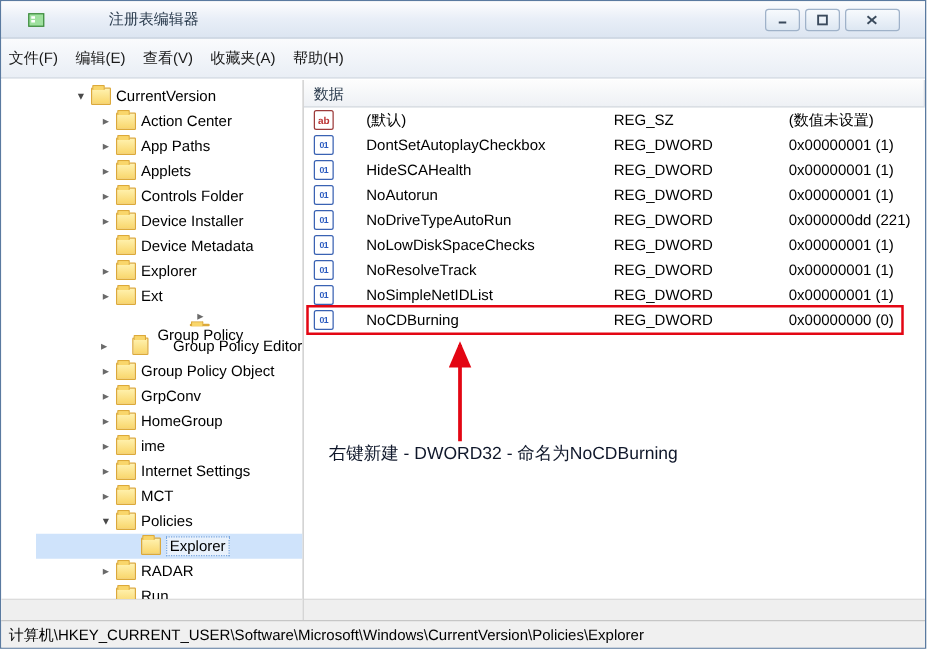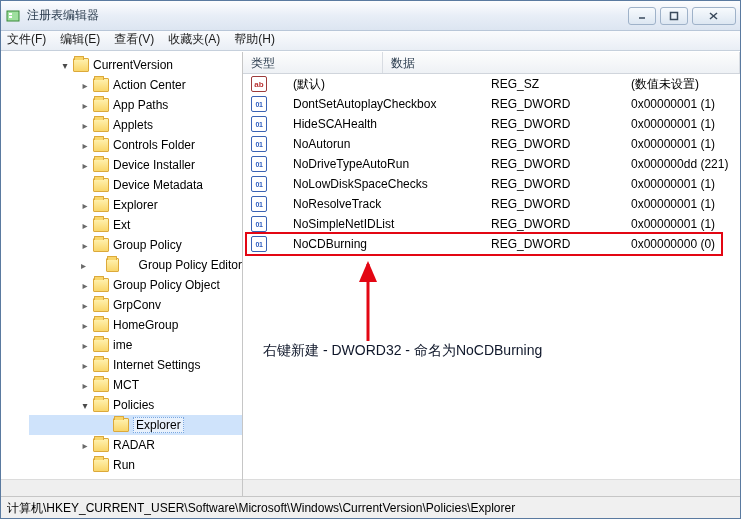--- a/index.html
+++ b/index.html
@@ -1,24 +1,24 @@
 <!DOCTYPE html>
 <html><head>
 <meta charset="utf-8">
 <style>
 * { margin: 0; padding: 0; box-sizing: border-box; font-family: "Microsoft YaHei", "Segoe UI", Tahoma, sans-serif; font-size: 12px; }
 body { background: #fff; width: 743px; height: 521px; overflow: hidden; }
 .window { width: 741px; height: 519px; border: 1px solid #5a7aa0; background: #f0f0f0; display: flex; flex-direction: column; }
-.titlebar { height: 30px; background: linear-gradient(to bottom, #fdfdfe, #e8eef7 50%, #dce5f1); display: flex; align-items: center; padding: 0 4px; border-bottom: 1px solid #b8c6d8; }
+.titlebar { height: 30px; background: linear-gradient(to bottom, #fdfdfe, #e8eef7 50%, #dce5f1); display: flex; align-items: center; padding: 0 20px; border-bottom: 1px solid #b8c6d8; gap: 44px; }
 .titlebar .icon { width: 16px; height: 16px; margin-right: 6px; }
 .titlebar .title { flex: 1; color: #2a3b4d; }
 .titlebar .winbtns { display: flex; gap: 4px; }
 .winbtn { width: 28px; height: 18px; border: 1px solid #9fb2c9; border-radius: 3px; background: linear-gradient(#f7fafd,#dde7f2); display: flex; align-items: center; justify-content: center; color: #3a4a5c; cursor: default; }
 .winbtn.close { width: 44px; }
-.menubar { height: 20px; background: linear-gradient(to bottom,#fafbfd,#e9eef5); border-bottom: 1px solid #c6d0dc; display: flex; padding: 0 6px; gap: 14px; }
+.menubar { height: 32px; background: linear-gradient(to bottom,#fafbfd,#e9eef5); border-bottom: 1px solid #c6d0dc; display: flex; align-items: center; padding: 0 6px; gap: 14px; }
 .menubar span { color: #1a1a1a; cursor: default; }
 .body { flex: 1; display: flex; border-top: 1px solid #fff; background: #fff; min-height: 0; }
 .treepane { width: 242px; border-right: 1px solid #c6c6c6; overflow: hidden; position: relative; display: flex; flex-direction: column; }
 .treewrap { flex: 1; overflow: auto; padding: 3px 0; scrollbar-width: thin; margin-left: 28px; }
 .treewrap ul { list-style: none; }
 .treewrap li { white-space: nowrap; }
 .node { display: flex; align-items: center; height: 20px; padding-left: 4px; }
 .tw { width: 12px; display: inline-flex; justify-content: center; align-items: center; color: #6a6a6a; font-size: 10px; cursor: default; }
 .tw.exp::before { content: "▸"; color: #6a6a6a; }
 .tw.col::before { content: "▾"; color: #4a4a4a; }
@@ -149,21 +149,21 @@
               </div>
             </li>
             <li>
               <div class="node" style="padding-left: 50px;">
                 <span class="tw exp"></span>
                 <span class="fld"></span>
                 <span class="lbl">Ext</span>
               </div>
             </li>
             <li>
-              <div class="node" style="padding-left: 50px;">
+              <div class="node" style="padding-left: 50px; flex-direction: column;">
                 <span class="tw exp"></span>
                 <span class="fld"></span>
                 <span class="lbl">Group Policy</span>
               </div>
             </li>
             <li>
               <div class="node" style="padding-left: 50px; gap: 16px;">
                 <span class="tw exp"></span>
                 <span class="fld"></span>
                 <span class="lbl">Group Policy Editor</span>
@@ -239,21 +239,20 @@
                 <span class="lbl">Run</span>
               </div>
             </li>
           </ul>
       </div>
       <div class="hscroll"></div>
     </div>
 
     <div class="listpane">
       <div class="listhdr">
-        <div class="col t">类型</div>
         <div class="col d">数据</div>
       </div>
       <div class="listbody" id="list-body">
 
         <div class="row">
             <div class="cell n">
               <span class="vicon str"></span>
               <span>(默认)</span>
             </div>
             <div class="cell t">REG_SZ</div>

